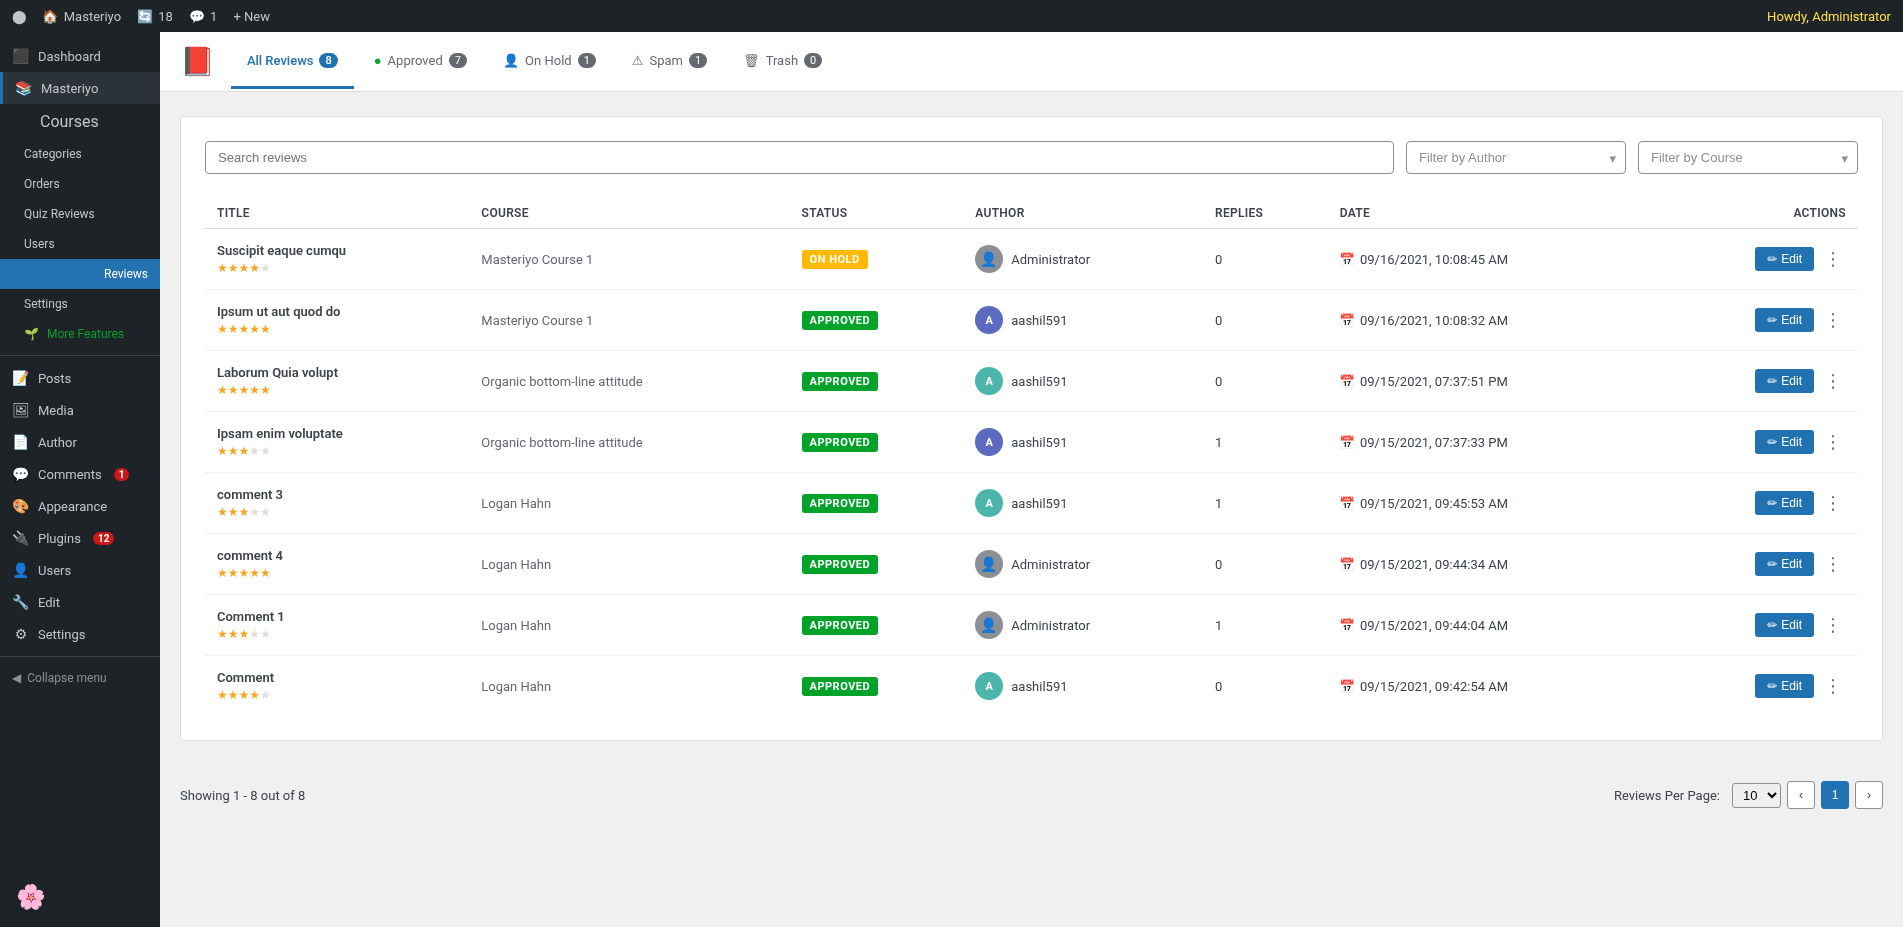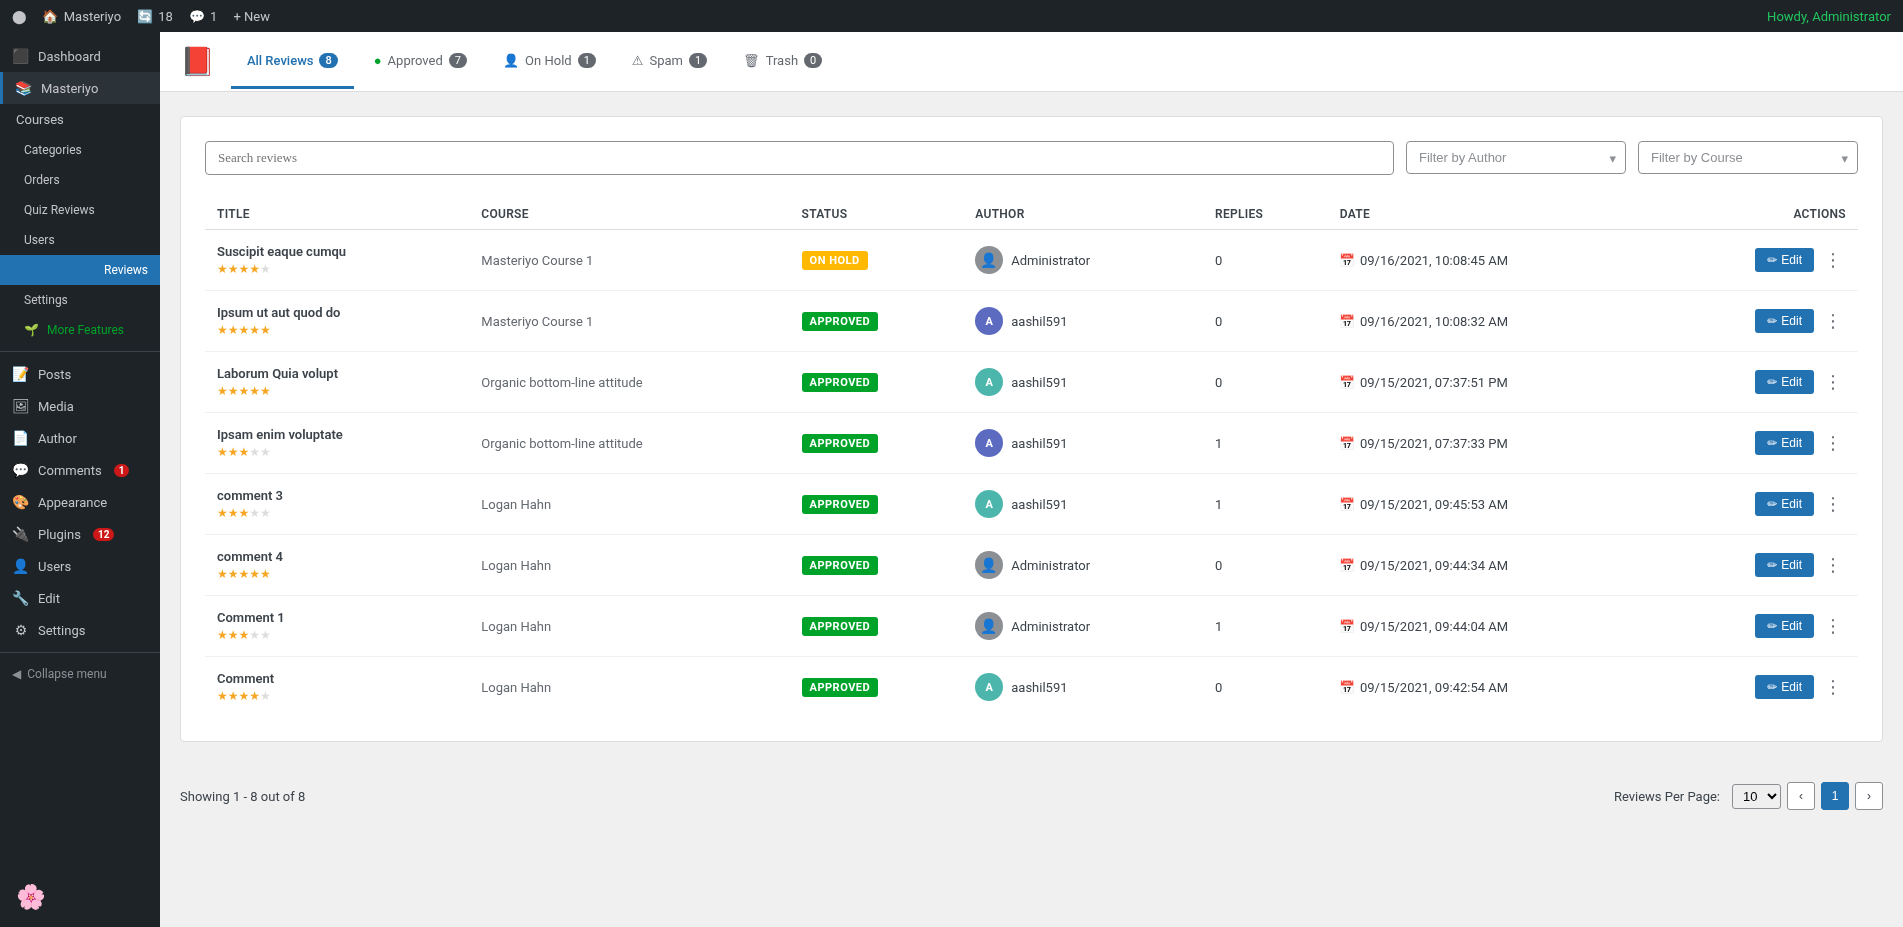--- a/index.html
+++ b/index.html
@@ -6,21 +6,21 @@
     body { font-family: -apple-system, BlinkMacSystemFont, "Segoe UI", Roboto, sans-serif; font-size: 13px; background: #f0f0f1; color: #3c434a; }
 
     
     .admin-bar {
       position: fixed; top: 0; left: 0; right: 0; height: 32px;
       background: #1d2327; color: #c3c4c7; display: flex; align-items: center;
       justify-content: space-between; padding: 0 12px; z-index: 100; font-size: 13px;
     }
     .admin-bar-left { display: flex; align-items: center; gap: 16px; }
     .admin-bar-item { display: flex; align-items: center; gap: 5px; color: #c3c4c7; cursor: pointer; }
-    .admin-bar-right { color: #22c55e; }
+    .admin-bar-right { color: #fde047; }
 
     
     .layout { display: flex; margin-top: 32px; min-height: calc(100vh - 32px); }
 
     
     .sidebar {
       width: 160px; background: #1d2327; flex-shrink: 0;
       padding-top: 8px; color: #c3c4c7;
     }
     .sidebar-item {
@@ -63,21 +63,21 @@
     
     .content-area { padding: 24px 20px; }
     .content-card {
       background: #fff; border: 1px solid #dcdcde; border-radius: 4px; padding: 24px;
     }
 
     
     .filters-row { display: flex; gap: 12px; margin-bottom: 24px; }
     .search-input {
       flex: 1; padding: 8px 12px; border: 1px solid #8c8f94; border-radius: 4px;
-      font-size: 13px; color: #a21caf; background: #fff; font-family: Liberation Serif, serif;
+      font-size: 13px; color: #a21caf; background: #fff;
     }
     .filter-select {
       width: 220px; padding: 8px 32px 8px 12px; border: 1px solid #8c8f94;
       border-radius: 4px; font-size: 13px; color: #8c8f94; background: #fff;
       appearance: none; cursor: pointer;
     }
     .filter-wrapper { position: relative; }
     .filter-wrapper::after {
       content: '▾'; position: absolute; right: 10px; top: 50%; transform: translateY(-50%);
       color: #8c8f94; pointer-events: none;
@@ -175,21 +175,21 @@
     <div class="sidebar-item">
       <span class="sidebar-icon">⬛</span>
       <span>Dashboard</span>
     </div>
 
     <div class="sidebar-item masteriyo-active">
       <span class="sidebar-icon">📚</span>
       <span>Masteriyo</span>
     </div>
 
-    <div class="sidebar-item" style="padding-left:16px;font-size:13px;">
+    <div class="sidebar-item" style="padding-left:40px;font-size:16px;">
       <span>Courses</span>
     </div>
     <div class="sidebar-item" style="padding-left:24px;font-size:12px;">
       <span>Categories</span>
     </div>
     <div class="sidebar-item" style="padding-left:24px;font-size:12px;">
       <span>Orders</span>
     </div>
     <div class="sidebar-item" style="padding-left:24px;font-size:12px;">
       <span>Quiz Reviews</span>

